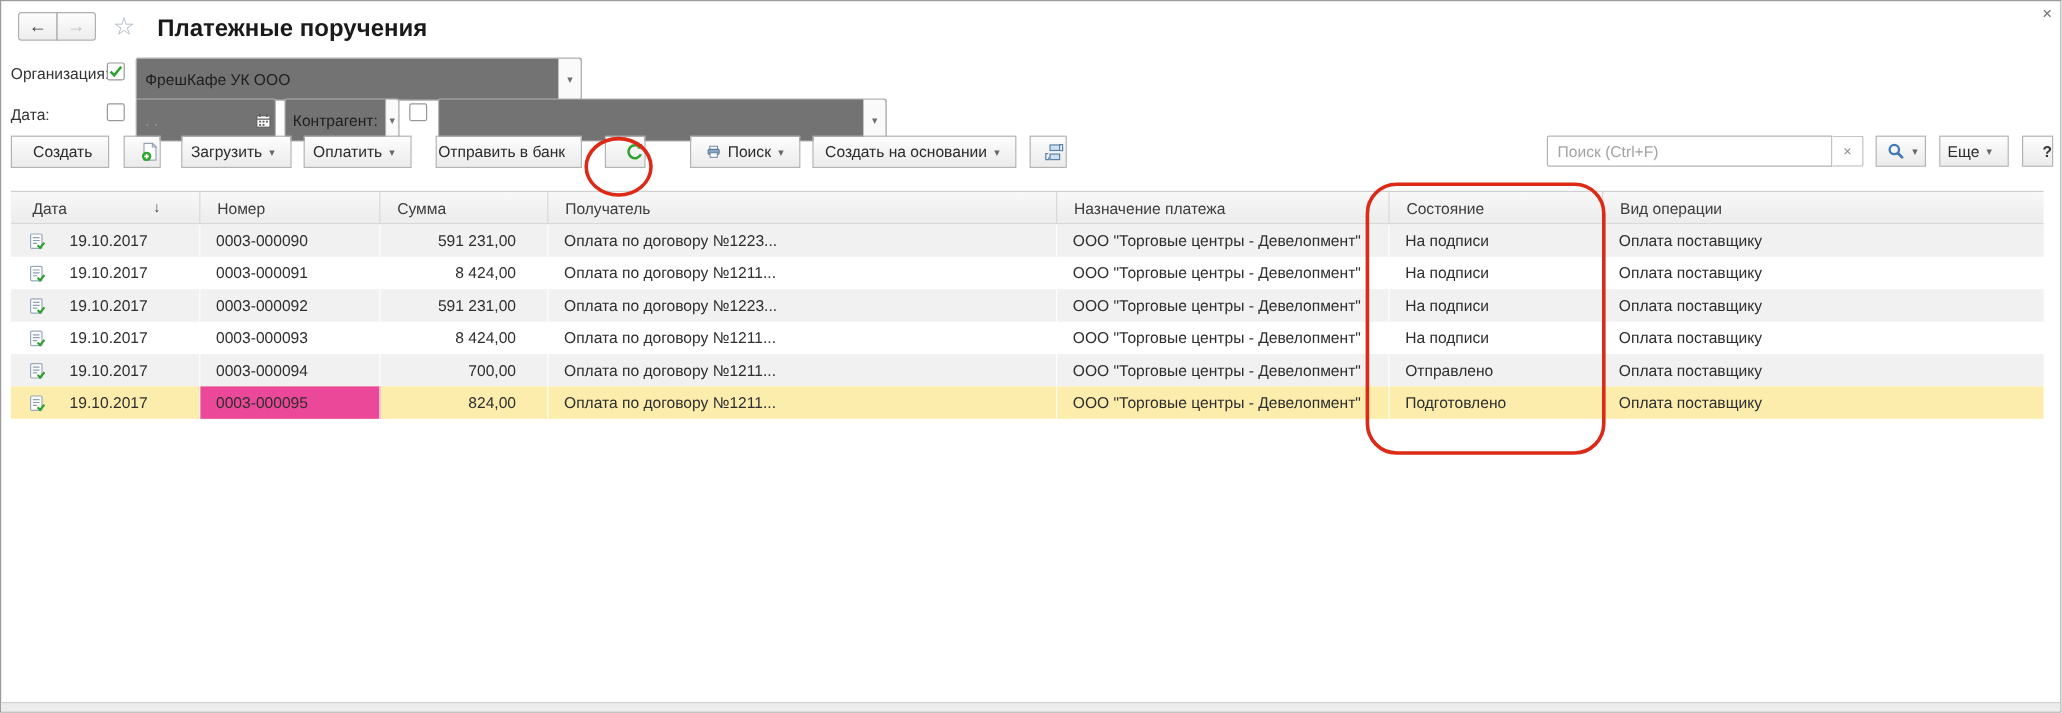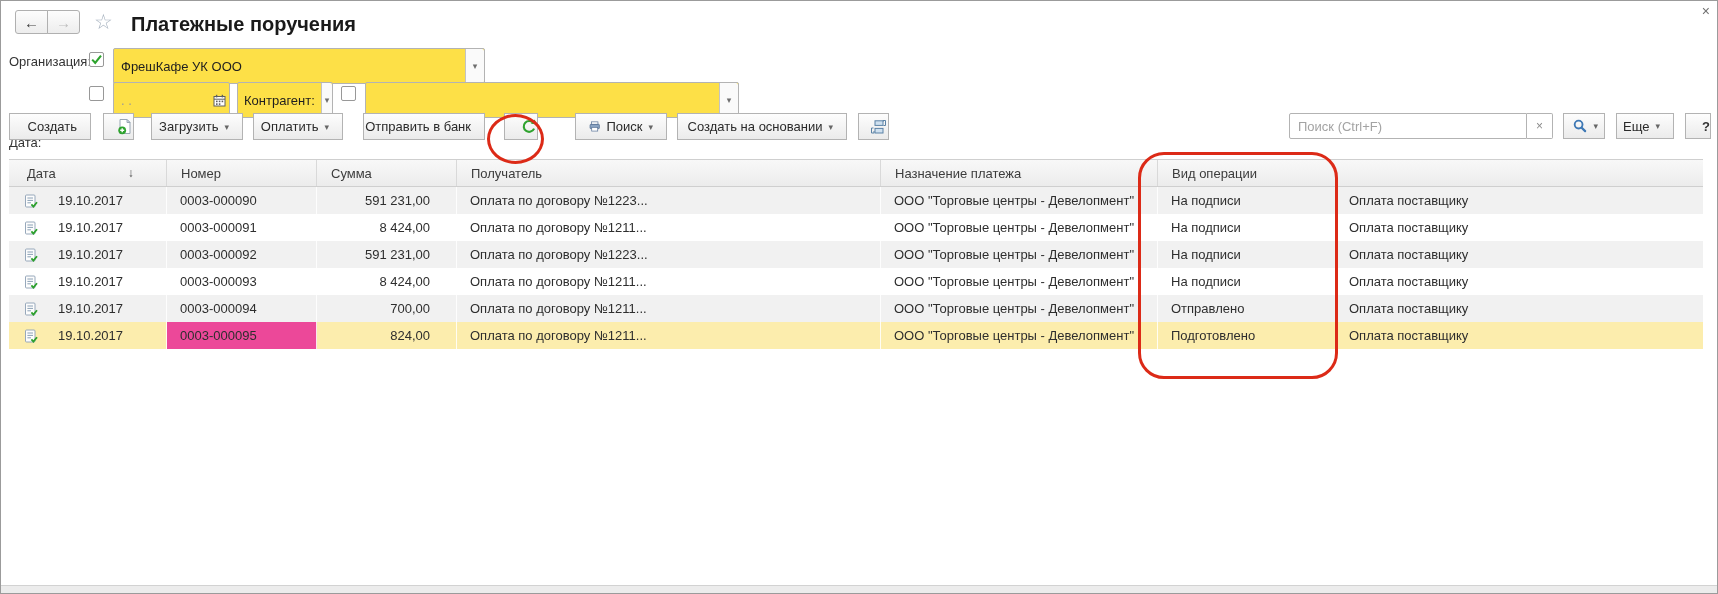--- a/index.html
+++ b/index.html
@@ -16,21 +16,21 @@
   .nav-btn.fwd{border-radius:0 3px 3px 0;margin-left:-1px;color:#bdbdbd;font-weight:bold;}
   .star{position:absolute;left:93px;top:9px;font-size:21px;color:#a9b4c0;}
   .page-title{position:absolute;left:130px;top:12px;font-size:20px;font-weight:bold;color:#1a1a1a;}
   .win-close{position:absolute;right:7px;top:3px;font-size:14px;color:#6f6f6f;cursor:pointer;line-height:14px;}
   
   .flabel{position:absolute;color:#333;}
   .checkbox{position:absolute;width:15px;height:15px;border:1px solid #989898;border-radius:2px;background:#fff;
     display:flex;align-items:center;justify-content:center;cursor:pointer;box-sizing:border-box;}
   .checkbox svg{display:none;}
   .checkbox.checked svg{display:block;}
-  .combo{position:absolute;height:36px;border:1px solid #b3b3b3;border-radius:2px;background:#fde047;
+  .combo{position:absolute;height:36px;border:1px solid #b3b3b3;border-radius:2px;background:#737373;
     display:flex;align-items:stretch;box-sizing:border-box;}
   .combo input{flex:1;border:none;outline:none;padding:0 7px;font:13px "Liberation Sans",sans-serif;color:#1f1f1f;background:transparent;min-width:0;}
   .combo input::placeholder{color:#9a9a9a;}
   .combo .arrow-seg{width:18px;border-left:1px solid #c3c3c3;display:flex;align-items:center;justify-content:center;
     color:#6f6f6f;font-size:9px;background:#fafafa;cursor:pointer;border-radius:0 2px 2px 0;}
   .combo .cal-seg{width:20px;display:flex;align-items:center;justify-content:center;cursor:pointer;}
   .combo .inner-label{display:flex;align-items:center;padding:0 6px;color:#1f1f1f;white-space:nowrap;}
   
   .toolbar{position:absolute;left:8px;top:112px;right:6px;height:30px;display:flex;align-items:flex-start;}
   .btn{height:27px;border:1px solid #b3b3b3;border-radius:0;background:linear-gradient(#fdfdfd,#ebebeb);
@@ -91,21 +91,21 @@
         <path d="M2.2 6.6 L5.2 9.8 L11 2.6" fill="none" stroke="#2da32d" stroke-width="2.1"></path>
       </svg>
   </div>
   <div class="combo" style="left:112px;top:47px;width:372px;">
     <input value="ФрешКафе УК ООО" style="">
     <div class="arrow-seg">
         <span>▾</span>
       </div>
   </div>
 
-  <div class="flabel" style="left:8px;top:87px;margin-top:47px;">Дата:</div>
+  <div class="flabel" style="left:8px;top:87px;">Дата:</div>
   <div class="checkbox" style="left:88px;top:85px;">
     
   </div>
   <div class="combo" style="left:112px;top:81px;width:117px;">
     <input placeholder=". ." style="">
     <div class="cal-seg">
       <svg width="13" height="13" viewBox="0 0 13 13">
           <rect x="1" y="2.5" width="11" height="9.5" fill="#fff" stroke="#5f5f5f"></rect>
           <line x1="1" y1="5.2" x2="12" y2="5.2" stroke="#5f5f5f"></line>
           <line x1="3.6" y1="0.8" x2="3.6" y2="3.4" stroke="#5f5f5f" stroke-width="1.4"></line>
@@ -219,20 +219,23 @@
         </div>
       <div class="th">
           <span>Сумма</span>
         </div>
       <div class="th">
           <span>Получатель</span>
         </div>
       <div class="th">
           <span>Назначение платежа</span>
         </div>
+      <div class="th">
+          <span>Состояние</span>
+        </div>
       <div class="th" style="border-right:none;">
           <span>Вид операции</span>
         </div>
     </div>
     <div>
         <div class="trow stripe">
       <div class="cell c-icon">
         <svg width="14" height="14" viewBox="0 0 14 14">
               <rect x="1.5" y="1" width="9.5" height="12" rx="1" fill="#fdfdfd" stroke="#97a8bb"></rect>
               <line x1="3.4" y1="4" x2="9" y2="4" stroke="#8aa0b5"></line>

